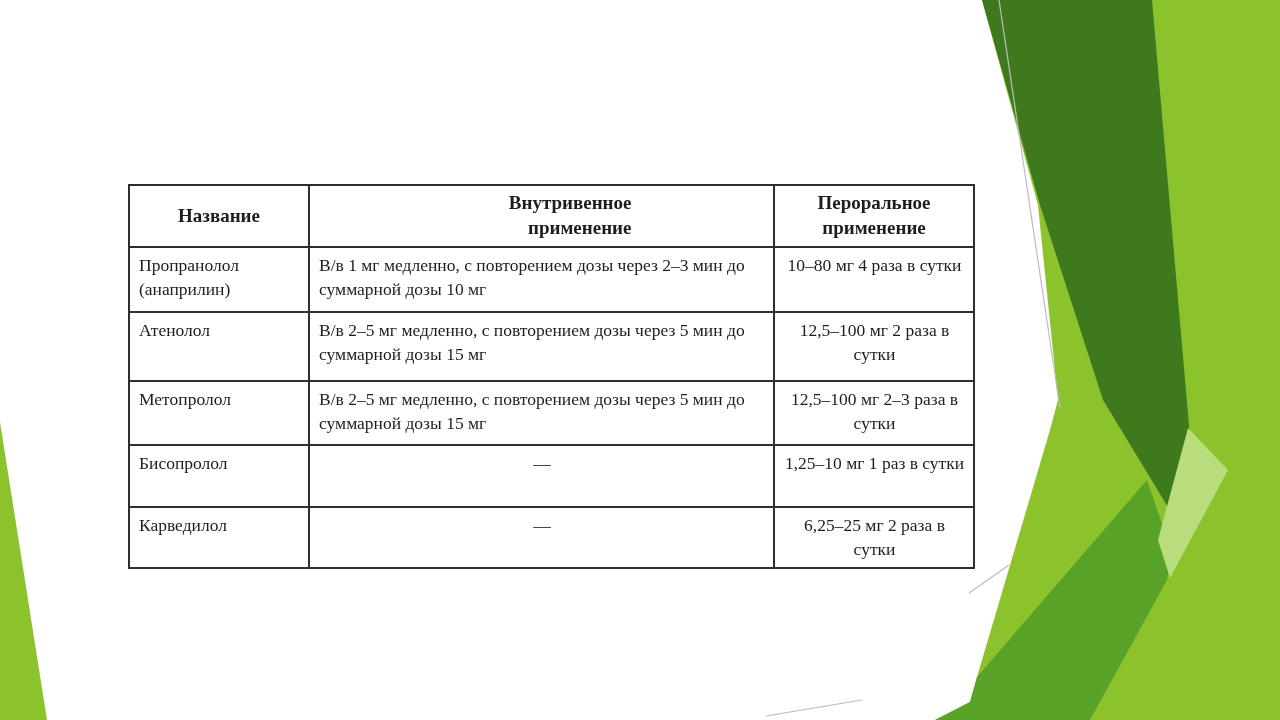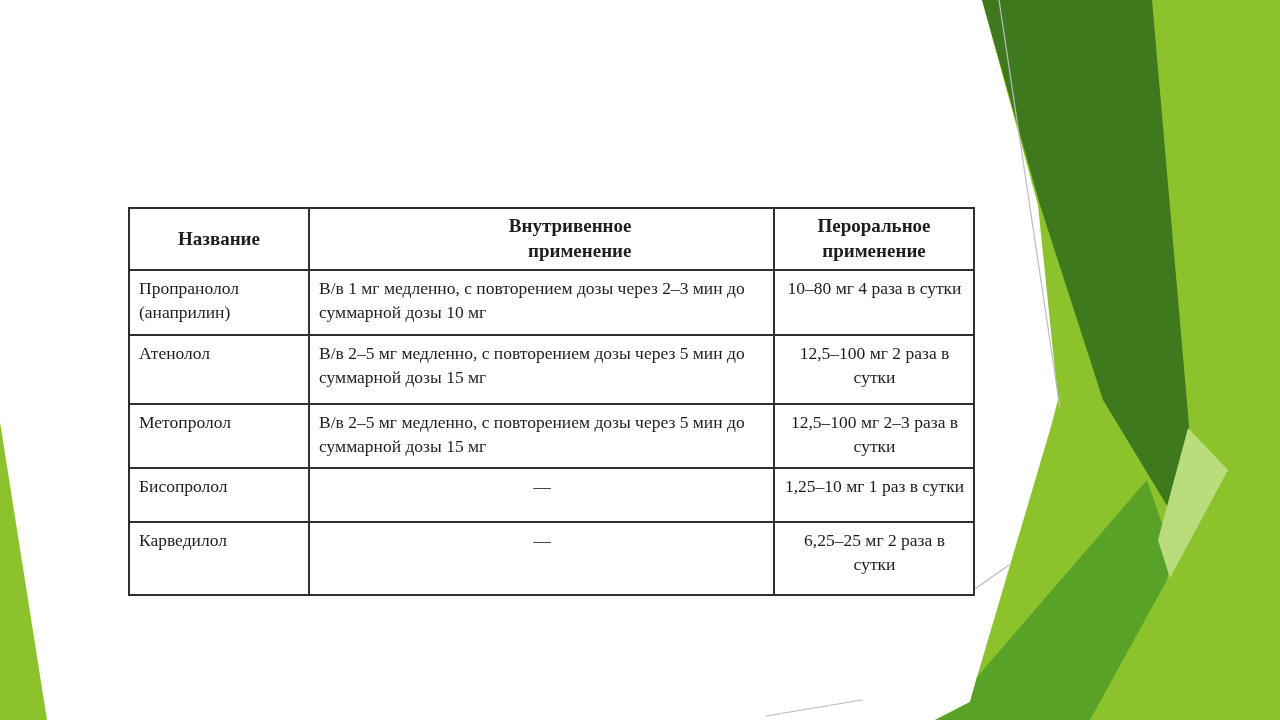--- a/index.html
+++ b/index.html
@@ -9,21 +9,21 @@
     background:#ffffff;
     font-family:"Liberation Serif", serif;
     position:relative;
   }
   .decor {
     position:absolute; left:0; top:0;
     width:1280px; height:720px;
     z-index:0;
   }
   .tablewrap {
-    position:absolute; left:128px; top:207px;
+    position:absolute; left:128px; top:184px;
     z-index:1;
     background:#ffffff;
   }
   table.drug {
     border-collapse:collapse;
     table-layout:fixed;
     width:845px;
   }
   table.drug th, table.drug td {
     border:2px solid #2f2f2f;
@@ -96,27 +96,27 @@
       <td class="iv"><span>В/в 2–5 мг медленно, с повторением дозы через 5 мин до суммарной дозы 15 мг</span></td>
       <td class="oral"><span>12,5–100 мг 2 раза в сутки</span></td>
     </tr>
 
     <tr style="height:64px">
       <td class="name"><span>Метопролол</span></td>
       <td class="iv"><span>В/в 2–5 мг медленно, с повторением дозы через 5 мин до суммарной дозы 15 мг</span></td>
       <td class="oral"><span>12,5–100 мг 2–3 раза в сутки</span></td>
     </tr>
 
-    <tr style="height:54px">
+    <tr style="height:62px">
       <td class="name"><span>Бисопролол</span></td>
       <td class="dash"><span>—</span></td>
       <td class="oral"><span>1,25–10 мг 1 раз в сутки</span></td>
     </tr>
 
-    <tr style="height:73px">
+    <tr style="height:61px">
       <td class="name"><span>Карведилол</span></td>
       <td class="dash"><span>—</span></td>
       <td class="oral"><span>6,25–25 мг 2 раза в сутки</span></td>
     </tr>
 
   </tbody>
     </table>
 </div>
 
 </body></html>

